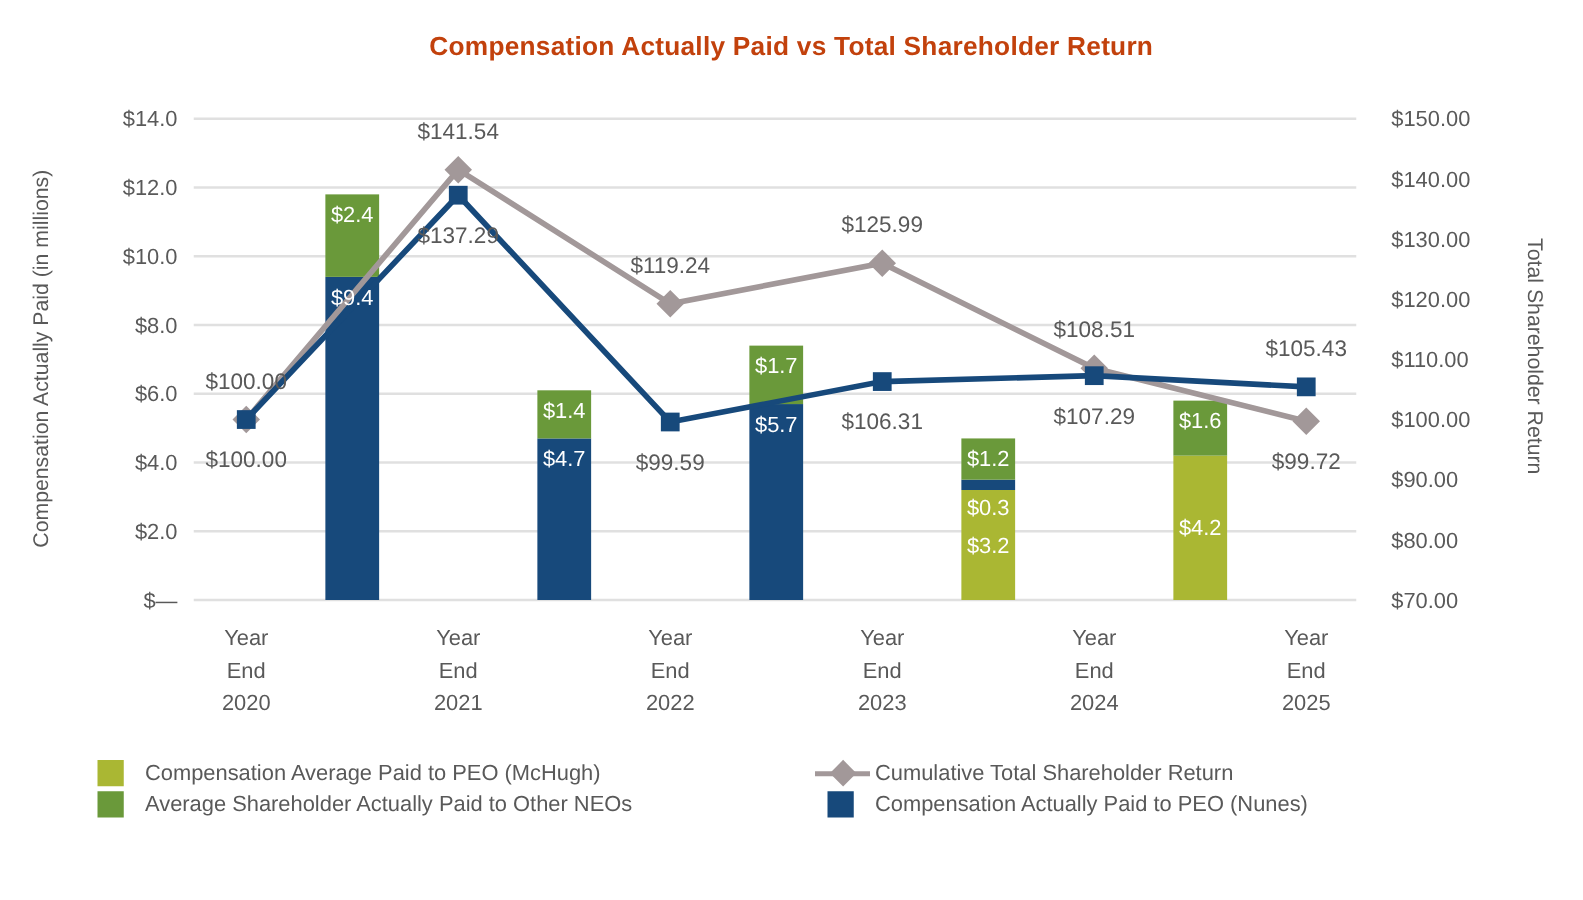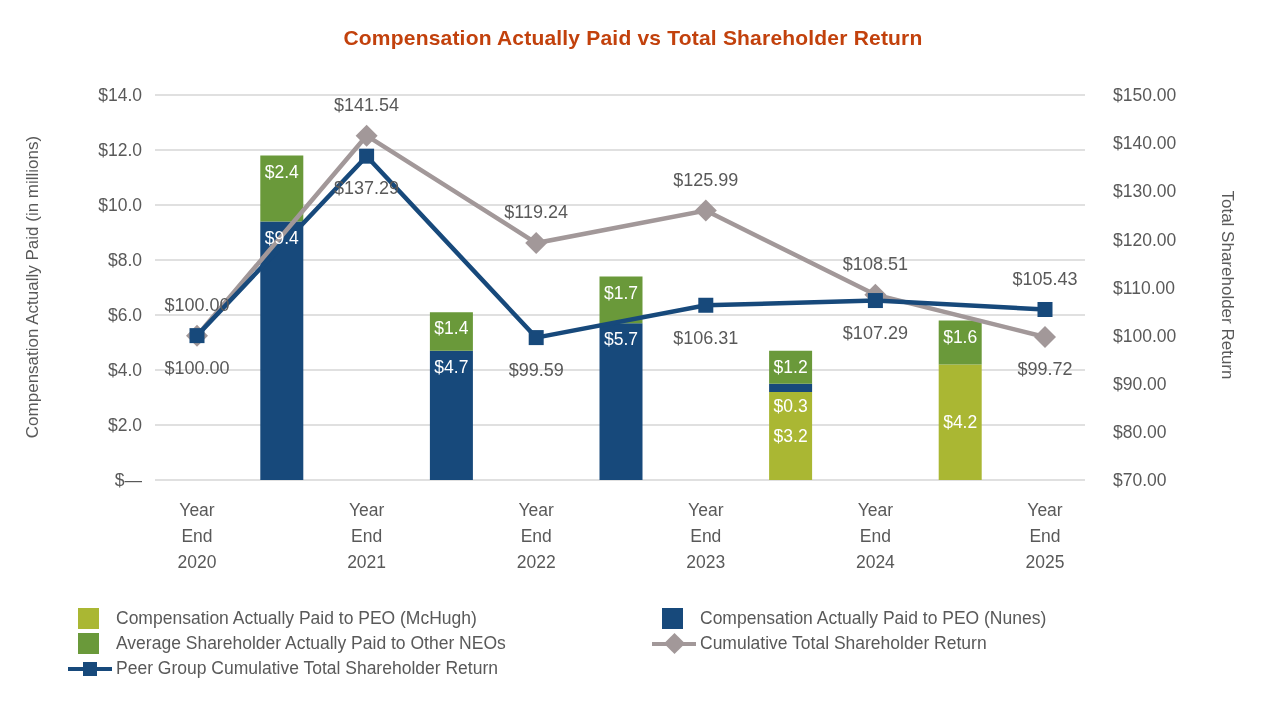--- a/index.html
+++ b/index.html
@@ -137,45 +137,38 @@
         </g>
       </svg></div>
   <div id="chart-title" style="color: #c2410c;">Compensation Actually Paid vs Total Shareholder Return</div>
 
   <div class="legend">
     <div class="legend-col col1">
       <div class="legend-row">
         <span class="legend-marker">
             <span class="sw" style="background: rgb(170, 183, 51);"></span>
           </span>
-        <span class="legend-label">Compensation Actually Paid to PEO (McHugh)</span>
+        <span class="legend-label">Compensation Average Paid to PEO (McHugh)</span>
       </div>
       <div class="legend-row">
         <span class="legend-marker">
             <span class="sw" style="background: rgb(106, 153, 58);"></span>
           </span>
         <span class="legend-label">Average Shareholder Actually Paid to Other NEOs</span>
       </div>
-      <div class="legend-row">
-        <span class="legend-marker">
-            <span class="ln" style="background: rgb(23, 73, 123);"></span>
-            <span class="mk-sq" style="background: rgb(23, 73, 123);"></span>
-          </span>
-        <span class="legend-label">Peer Group Cumulative Total Shareholder Return</span>
-      </div>
     </div>
     <div class="legend-col col2">
-      <div class="legend-row">
-        <span class="legend-marker">
-            <span class="sw" style="background: rgb(23, 73, 123);"></span>
-          </span>
-        <span class="legend-label">Compensation Actually Paid to PEO (Nunes)</span>
-      </div>
       <div class="legend-row">
         <span class="legend-marker">
             <span class="ln" style="background: rgb(162, 152, 153);"></span>
             <span class="mk-di" style="background: rgb(162, 152, 153);"></span>
           </span>
         <span class="legend-label">Cumulative Total Shareholder Return</span>
       </div>
+      <div class="legend-row">
+        <span class="legend-marker">
+            <span class="sw" style="background: rgb(23, 73, 123);"></span>
+          </span>
+        <span class="legend-label">Compensation Actually Paid to PEO (Nunes)</span>
+      </div>
     </div>
   </div>
 </div>
 
 </body></html>

